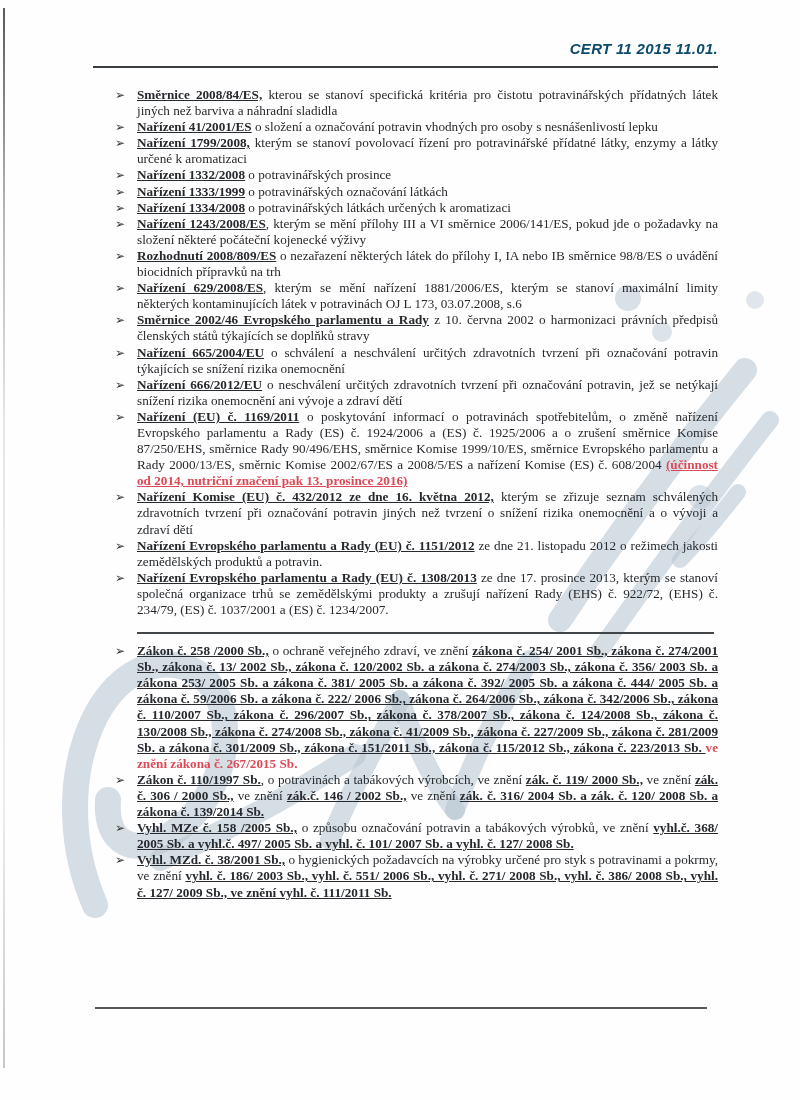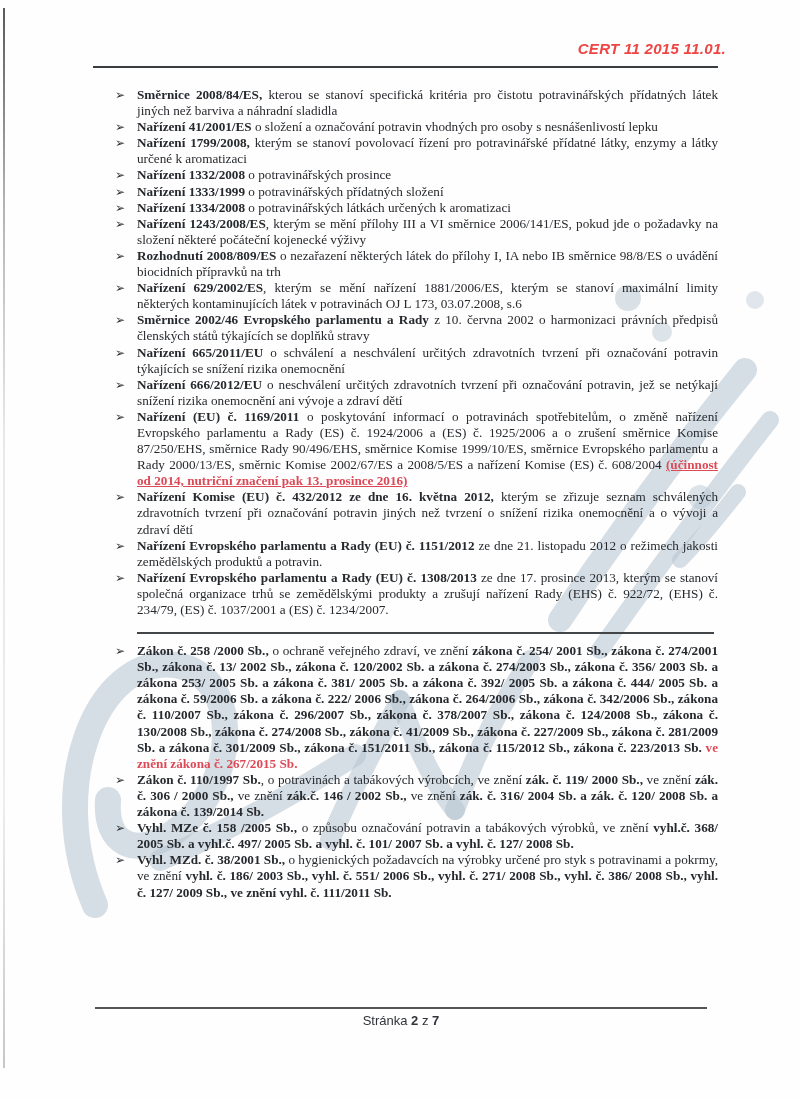--- a/index.html
+++ b/index.html
@@ -21,23 +21,23 @@
   
   #edge-artifact{
     position:absolute;left:3px;top:8px;width:2px;height:1060px;
     background:linear-gradient(180deg, rgba(35,35,35,.75) 0%, rgba(35,35,35,.35) 18%,
                rgba(35,35,35,.10) 40%, rgba(35,35,35,.08) 75%, rgba(35,35,35,.25) 100%);
   }
   
   #watermark{position:absolute;left:0;top:0;width:800px;height:1100px;pointer-events:none;}
   
   #doc-code{
-    position:absolute;top:40px;right:74px;
+    position:absolute;top:40px;right:82px;
     font:italic 600 15px "Liberation Sans", sans-serif;
-    color:#ef4444;letter-spacing:.3px;
+    color:#0c4a6e;letter-spacing:.3px;
   }
   #header-rule{
     position:absolute;top:66px;left:93px;width:625px;height:2px;
     background:var(--line);
   }
   
   #content{
     position:absolute;left:115px;top:87px;width:603px;
     font-size:13.2px;line-height:16.1px;
   }
@@ -45,21 +45,21 @@
   ul.reg-list li{
     position:relative;
     padding-left:22px;
     text-align:justify;
   }
   .bullet{
     position:absolute;left:0;top:0;
     font-size:12px;
     color:#303338;
   }
-  .run-b{font-weight:bold;}
+  .run-b{font-weight:bold;text-decoration:underline;}
   .run-rb{font-weight:bold;color:var(--red);}
   .run-rbu{font-weight:bold;color:var(--red);text-decoration:underline;}
   .section-separator{
     height:2px;background:#434649;
     margin:14px 4px 9px 22px;
   }
   
   #footer-rule{
     position:absolute;top:1007px;left:95px;width:612px;height:1.5px;
     background:#54575a;
@@ -102,42 +102,36 @@
 
   <div id="doc-code">CERT 11 2015 11.01.</div>
   <div id="header-rule"></div>
 
   <div id="content">
       <ul class="reg-list">
         <li><span class="bullet">➢</span><span class="run-b">Směrnice 2008/84/ES,</span><span class="run-n"> kterou se stanoví specifická kritéria pro čistotu potravinářských přídatných látek jiných než barviva a náhradní sladidla</span></li>
         <li><span class="bullet">➢</span><span class="run-b">Nařízení 41/2001/ES</span><span class="run-n"> o složení a označování potravin vhodných pro osoby s nesnášenlivostí lepku</span></li>
         <li><span class="bullet">➢</span><span class="run-b">Nařízení 1799/2008,</span><span class="run-n"> kterým se stanoví povolovací řízení pro potravinářské přídatné látky, enzymy a látky určené k aromatizaci</span></li>
         <li><span class="bullet">➢</span><span class="run-b">Nařízení 1332/2008</span><span class="run-n"> o potravinářských prosince</span></li>
-        <li><span class="bullet">➢</span><span class="run-b">Nařízení 1333/1999</span><span class="run-n"> o potravinářských přídatných složení</span></li>
+        <li><span class="bullet">➢</span><span class="run-b">Nařízení 1333/1999</span><span class="run-n"> o potravinářských označování látkách</span></li>
         <li><span class="bullet">➢</span><span class="run-b">Nařízení 1334/2008</span><span class="run-n"> o potravinářských látkách určených k aromatizaci</span></li>
         <li><span class="bullet">➢</span><span class="run-b">Nařízení 1243/2008/ES</span><span class="run-n">, kterým se mění přílohy III a VI směrnice 2006/141/ES, pokud jde o požadavky na složení některé počáteční kojenecké výživy</span></li>
         <li><span class="bullet">➢</span><span class="run-b">Rozhodnutí 2008/809/ES</span><span class="run-n"> o nezařazení některých látek do přílohy I, IA nebo IB směrnice 98/8/ES o uvádění biocidních přípravků na trh</span></li>
-        <li><span class="bullet">➢</span><span class="run-b">Nařízení 629/2002/ES</span><span class="run-n">, kterým se mění nařízení 1881/2006/ES, kterým se stanoví maximální limity některých kontaminujících látek v potravinách OJ L 173, 03.07.2008, s.6</span></li>
+        <li><span class="bullet">➢</span><span class="run-b">Nařízení 629/2008/ES</span><span class="run-n">, kterým se mění nařízení 1881/2006/ES, kterým se stanoví maximální limity některých kontaminujících látek v potravinách OJ L 173, 03.07.2008, s.6</span></li>
         <li><span class="bullet">➢</span><span class="run-b">Směrnice 2002/46 Evropského parlamentu a Rady</span><span class="run-n"> z 10. června 2002 o harmonizaci právních předpisů členských států týkajících se doplňků stravy</span></li>
-        <li><span class="bullet">➢</span><span class="run-b">Nařízení 665/2011/EU</span><span class="run-n"> o schválení a neschválení určitých zdravotních tvrzení při označování potravin týkajících se snížení rizika onemocnění</span></li>
+        <li><span class="bullet">➢</span><span class="run-b">Nařízení 665/2004/EU</span><span class="run-n"> o schválení a neschválení určitých zdravotních tvrzení při označování potravin týkajících se snížení rizika onemocnění</span></li>
         <li><span class="bullet">➢</span><span class="run-b">Nařízení 666/2012/EU</span><span class="run-n"> o neschválení určitých zdravotních tvrzení při označování potravin, jež se netýkají snížení rizika onemocnění ani vývoje a zdraví dětí</span></li>
         <li><span class="bullet">➢</span><span class="run-b">Nařízení (EU) č. 1169/2011</span><span class="run-n"> o poskytování informací o potravinách spotřebitelům, o změně nařízení Evropského parlamentu a Rady (ES) č. 1924/2006 a (ES) č. 1925/2006 a o zrušení směrnice Komise 87/250/EHS, směrnice Rady 90/496/EHS, směrnice Komise 1999/10/ES, směrnice Evropského parlamentu a Rady 2000/13/ES, směrnic Komise 2002/67/ES a 2008/5/ES a nařízení Komise (ES) č. 608/2004 </span><span class="run-rbu">(účinnost od 2014, nutriční značení pak 13. prosince 2016)</span></li>
         <li><span class="bullet">➢</span><span class="run-b">Nařízení Komise (EU) č. 432/2012 ze dne 16. května 2012,</span><span class="run-n"> kterým se zřizuje seznam schválených zdravotních tvrzení při označování potravin jiných než tvrzení o snížení rizika onemocnění a o vývoji a zdraví dětí</span></li>
         <li><span class="bullet">➢</span><span class="run-b">Nařízení Evropského parlamentu a Rady (EU) č. 1151/2012</span><span class="run-n"> ze dne 21. listopadu 2012 o režimech jakosti zemědělských produktů a potravin.</span></li>
         <li><span class="bullet">➢</span><span class="run-b">Nařízení Evropského parlamentu a Rady (EU) č. 1308/2013</span><span class="run-n"> ze dne 17. prosince 2013, kterým se stanoví společná organizace trhů se zemědělskými produkty a zrušují nařízení Rady (EHS) č. 922/72, (EHS) č. 234/79, (ES) č. 1037/2001 a (ES) č. 1234/2007.</span></li>
       </ul>
       <div class="section-separator"></div>
       <ul class="reg-list">
         <li><span class="bullet">➢</span><span class="run-b">Zákon č. 258 /2000 Sb.,</span><span class="run-n"> o ochraně veřejného zdraví, ve znění </span><span class="run-b">zákona č. 254/ 2001 Sb., zákona č. 274/2001 Sb., zákona č. 13/ 2002 Sb., zákona č. 120/2002 Sb. a zákona č. 274/2003 Sb., zákona č. 356/ 2003 Sb. a zákona 253/ 2005 Sb. a zákona č. 381/ 2005 Sb. a zákona č. 392/ 2005 Sb. a zákona č. 444/ 2005 Sb. a zákona č. 59/2006 Sb. a zákona č. 222/ 2006 Sb., zákona č. 264/2006 Sb., zákona č. 342/2006 Sb., zákona č. 110/2007 Sb., zákona č. 296/2007 Sb., zákona č. 378/2007 Sb., zákona č. 124/2008 Sb., zákona č. 130/2008 Sb., zákona č. 274/2008 Sb., zákona č. 41/2009 Sb., zákona č. 227/2009 Sb., zákona č. 281/2009 Sb. a zákona č. 301/2009 Sb., zákona č. 151/2011 Sb., zákona č. 115/2012 Sb., zákona č. 223/2013 Sb. </span><span class="run-rb">ve znění zákona č. 267/2015 Sb.</span></li>
         <li><span class="bullet">➢</span><span class="run-b">Zákon č. 110/1997 Sb.</span><span class="run-n">, o potravinách a tabákových výrobcích, ve znění </span><span class="run-b">zák. č. 119/ 2000 Sb.,</span><span class="run-n"> ve znění </span><span class="run-b">zák. č. 306 / 2000 Sb.,</span><span class="run-n"> ve znění </span><span class="run-b">zák.č. 146 / 2002 Sb.,</span><span class="run-n"> ve znění </span><span class="run-b">zák. č. 316/ 2004 Sb. a zák. č. 120/ 2008 Sb. a zákona č. 139/2014 Sb.</span></li>
         <li><span class="bullet">➢</span><span class="run-b">Vyhl. MZe č. 158 /2005 Sb.,</span><span class="run-n"> o způsobu označování potravin a tabákových výrobků, ve znění </span><span class="run-b">vyhl.č. 368/ 2005 Sb. a vyhl.č. 497/ 2005 Sb. a vyhl. č. 101/ 2007 Sb. a vyhl. č. 127/ 2008 Sb.</span></li>
         <li><span class="bullet">➢</span><span class="run-b">Vyhl. MZd. č. 38/2001 Sb.,</span><span class="run-n"> o hygienických požadavcích na výrobky určené pro styk s potravinami a pokrmy, ve znění </span><span class="run-b">vyhl. č. 186/ 2003 Sb., vyhl. č. 551/ 2006 Sb., vyhl. č. 271/ 2008 Sb., vyhl. č. 386/ 2008 Sb., vyhl. č. 127/ 2009 Sb., ve znění vyhl. č. 111/2011 Sb.</span></li>
       </ul>
     </div>
 
   <div id="footer-rule"></div>
-  <div id="footer-text">
-    <span>Stránka</span>
-    <b>2</b>
-    <span>z</span>
-    <b>7</b>
-  </div>
 </div>
 
 </body></html>

